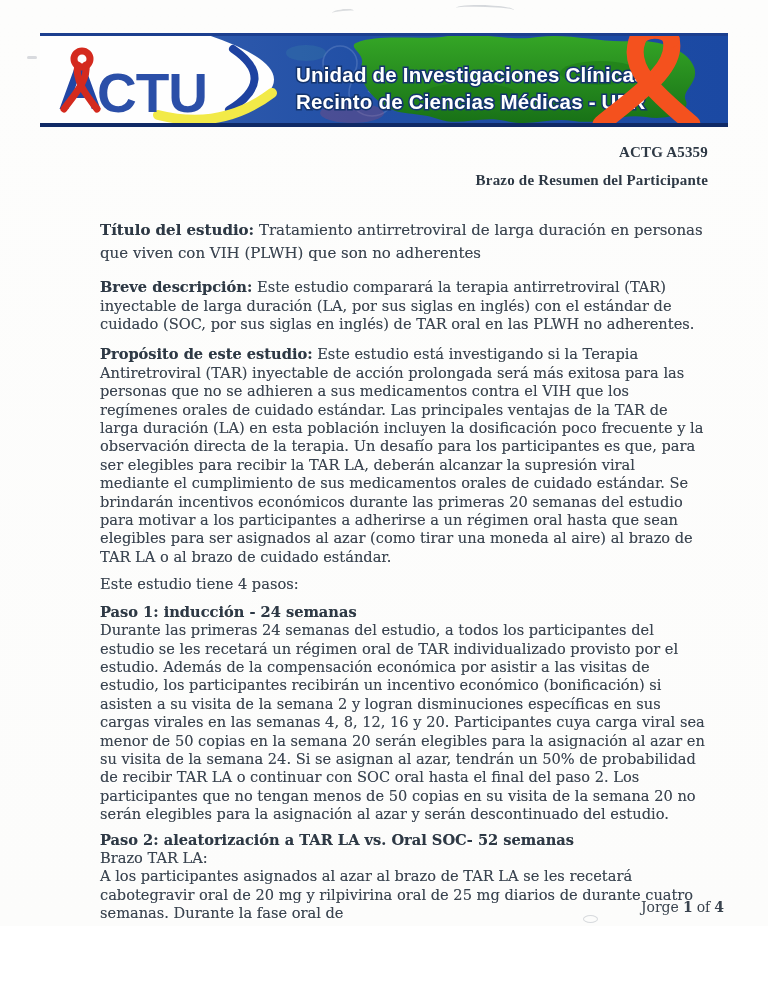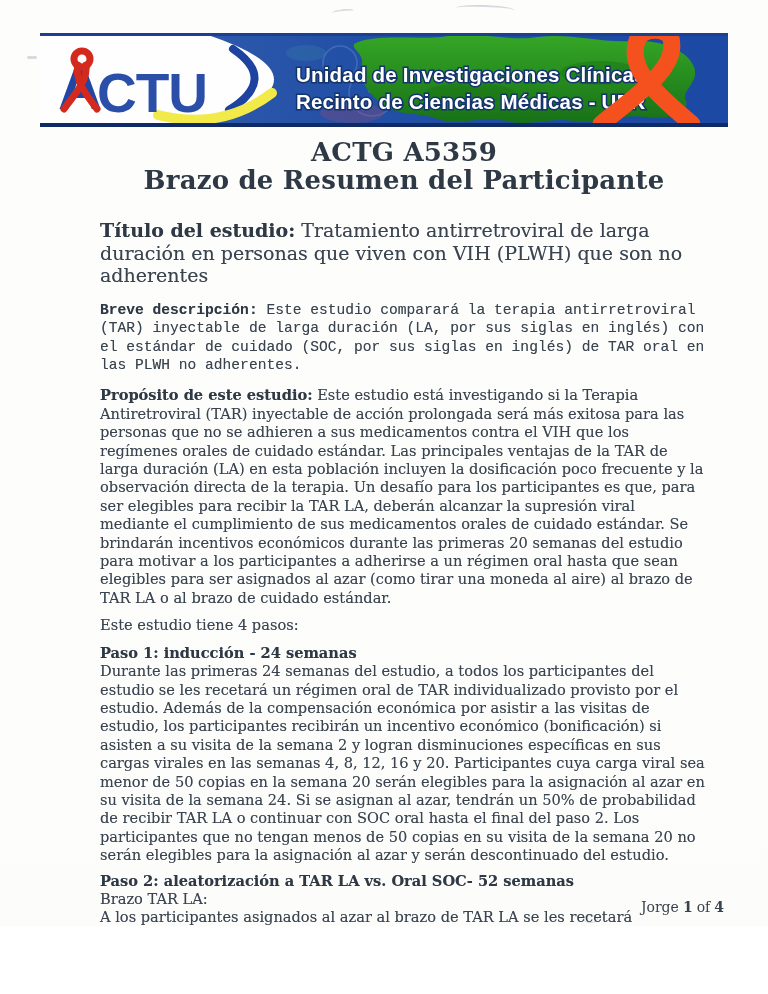--- a/index.html
+++ b/index.html
@@ -12,29 +12,29 @@
   .artifact { position:absolute; pointer-events:none; }
   .art1 { left:332px; top:9px;  width:22px; height:4px; border-top:2px solid #c0c4c9; border-radius:60%; opacity:.55; transform:rotate(-6deg); }
   .art2 { left:456px; top:5px;  width:58px; height:6px; border-top:2px solid #bcc1c7; border-radius:50%; opacity:.6; transform:rotate(2deg); }
   .art3 { left:27px;  top:56px; width:10px; height:3px; background:#b3b8c0; opacity:.5; border-radius:2px; }
   .art4 { left:583px; top:915px; width:13px; height:6px; border:1px solid #a9b0b9; border-radius:50%; opacity:.45; }
   
   .banner { position:absolute; left:40px; top:33px; width:688px; height:94px; }
   .banner svg { display:block; }
   
   .content { position:absolute; left:100px; top:138px; width:608px; color:#3a4450; }
-  .doc-title { text-align:center; font-weight:bold; font-size:26px; line-height:28px; color:#273546; letter-spacing:.2px; }
+  .doc-title { text-align:right; font-weight:bold; font-size:15px; line-height:28px; color:#273546; letter-spacing:.2px;font-family:Liberation Serif, serif; }
   p.sec { margin:0; font-size:14.6px; line-height:18.4px; text-shadow:0 0 .4px rgba(58,68,80,.45); }
-  p.lead { font-size:19px; line-height:22.6px; }
+  p.lead { font-size:15px; line-height:22.6px; }
   .sec b, .doc-title, .hline { color:#2e3945; }
   .hline { font-weight:bold; }
   .uline { }
   .m-titulo { margin-top:25px !important; }
   .m-inv    { margin-top:14px !important; }
-  .m-breve  { margin-top:14px !important;font-family:Liberation Mono, monospace; }
+  .m-breve  { margin-top:14px !important; }
   .m-prop   { margin-top:12px !important; }
   .m-pasos  { margin-top:9px  !important; }
   .m-p1h    { margin-top:9px  !important; }
   .m-p2h    { margin-top:7px  !important; }
   
   .footer { position:absolute; right:44px; top:899px; font-size:14px; color:#39434e; }
   .footer span { margin-right:4px; }
   .footer span:last-child { margin-right:0; }
   .footer .num { font-weight:bold; }
 </style>
@@ -124,21 +124,21 @@
 
     <p class="sec m-prop"><b>Propósito de este estudio:</b><span> Este estudio está investigando si la Terapia Antiretroviral (TAR) inyectable de acción prolongada será más exitosa para las personas que no se adhieren a sus medicamentos contra el VIH que los regímenes orales de cuidado estándar. Las principales ventajas de la TAR de larga duración (LA) en esta población incluyen la dosificación poco frecuente y la observación directa de la terapia. Un desafío para los participantes es que, para ser elegibles para recibir la TAR LA, deberán alcanzar la supresión viral mediante el cumplimiento de sus medicamentos orales de cuidado estándar. Se brindarán incentivos económicos durante las primeras 20 semanas del estudio para motivar a los participantes a adherirse a un régimen oral hasta que sean elegibles para ser asignados al azar (como tirar una moneda al aire) al brazo de TAR LA o al brazo de cuidado estándar.</span></p>
 
     <p class="sec m-pasos"><span>Este estudio tiene 4 pasos:</span></p>
 
     <p class="sec m-p1h hline"><span>Paso 1: inducción - 24 semanas</span></p>
     <p class="sec"><span>Durante las primeras 24 semanas del estudio, a todos los participantes del estudio se les recetará un régimen oral de TAR individualizado provisto por el estudio. Además de la compensación económica por asistir a las visitas de estudio, los participantes recibirán un incentivo económico (bonificación) si asisten a su visita de la semana 2 y logran disminuciones específicas en sus cargas virales en las semanas 4, 8, 12, 16 y 20. Participantes cuya carga viral sea menor de 50 copias en la semana 20 serán elegibles para la asignación al azar en su visita de la semana 24. Si se asignan al azar, tendrán un 50% de probabilidad de recibir TAR LA o continuar con SOC oral hasta el final del paso 2. Los participantes que no tengan menos de 50 copias en su visita de la semana 20 no serán elegibles para la asignación al azar y serán descontinuado del estudio.</span></p>
 
     <p class="sec m-p2h hline"><span>Paso 2: aleatorización a TAR LA vs. Oral SOC- 52 semanas</span></p>
     <p class="sec uline"><span>Brazo TAR LA:</span></p>
-    <p class="sec"><span>A los participantes asignados al azar al brazo de TAR LA se les recetará cabotegravir oral de 30 mg y rilpivirina oral de 34 mg diarios de durante cuatro semanas. Durante la fase oral de</span></p>
+    <p class="sec"><span>A los participantes asignados al azar al brazo de TAR LA se les recetará cabotegravir oral de 20 mg y rilpivirina oral de 25 mg diarios de durante cuatro semanas. Durante la fase oral de</span></p>
 
   </div>
 
   <div class="footer">
     <span>Jorge</span><span class="num">1</span><span>of</span><span class="num">4</span>
   </div>
 
 </div>
 
 </body></html>

